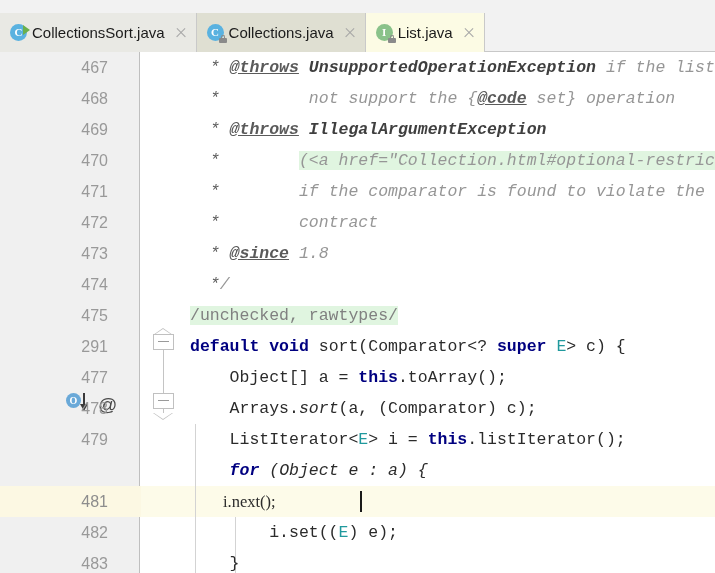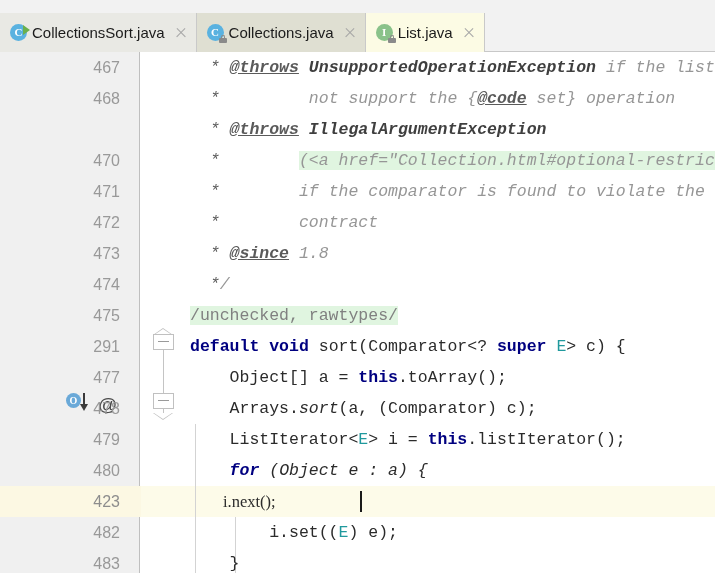--- a/index.html
+++ b/index.html
@@ -110,21 +110,21 @@
   }
   .gutter-fold {
     position:absolute; left:141px; top:0; width:49px; height:521px;
     background:#ffffff;
   }
   .code-area {
     position:absolute; left:190px; top:0; width:525px; height:521px;
     background:#ffffff;
   }
 
-  .row { position:absolute; left:12px; width:675px; height:31px; }
+  .row { position:absolute; left:0; width:675px; height:31px; }
   .row .lnum {
     position:absolute; left:0; top:0; width:126px; height:31px;
     text-align:right; padding-right:18px;
     font-family:"Liberation Sans", sans-serif;
     font-size:16px; color:#999999;
     line-height:31px;
   }
   .row.caret .lnum { color:#8d8d8d; }
   .hl-caret-num {
     position:absolute; left:0; top:0; width:141px; height:31px;
@@ -313,20 +313,23 @@
       </div>
     </div>
     <div class="ann-marker" style="left:98px; top:343px;">@</div>
 
     <div class="row" style="top:0px;">
         <span class="lnum">467</span>
       </div>
     <div class="row" style="top:31px;">
         <span class="lnum">468</span>
       </div>
+    <div class="row" style="top:62px;">
+        <span class="lnum">469</span>
+      </div>
     <div class="row" style="top:93px;">
         <span class="lnum">470</span>
       </div>
     <div class="row" style="top:124px;">
         <span class="lnum">471</span>
       </div>
     <div class="row" style="top:155px;padding-left:12px;">
         <span class="lnum">472</span>
       </div>
     <div class="row" style="top:186px;">
@@ -343,25 +346,22 @@
       </div>
     <div class="row" style="top:310px;">
         <span class="lnum">477</span>
       </div>
     <div class="row" style="top:341px;">
         <span class="lnum">478</span>
       </div>
     <div class="row" style="top:372px;">
         <span class="lnum">479</span>
       </div>
-    <div class="row" style="top:403px;">
-        <span class="lnum">480</span>
-      </div>
     <div class="row caret" style="top:434px;">
-        <span class="lnum">423</span>
+        <span class="lnum">481</span>
       </div>
     <div class="row" style="top:465px;">
         <span class="lnum">482</span>
       </div>
     <div class="row" style="top:496px;">
         <span class="lnum">483</span>
       </div>
 
     <div class="codeline" style="top:0px;"><span class="cmt-plain">  * </span><span class="cmt-tag">@throws</span><span class="cmt-plain"> </span><span class="cmt-type">UnsupportedOperationException</span><span class="cmt"> if the list</span></div>
 

